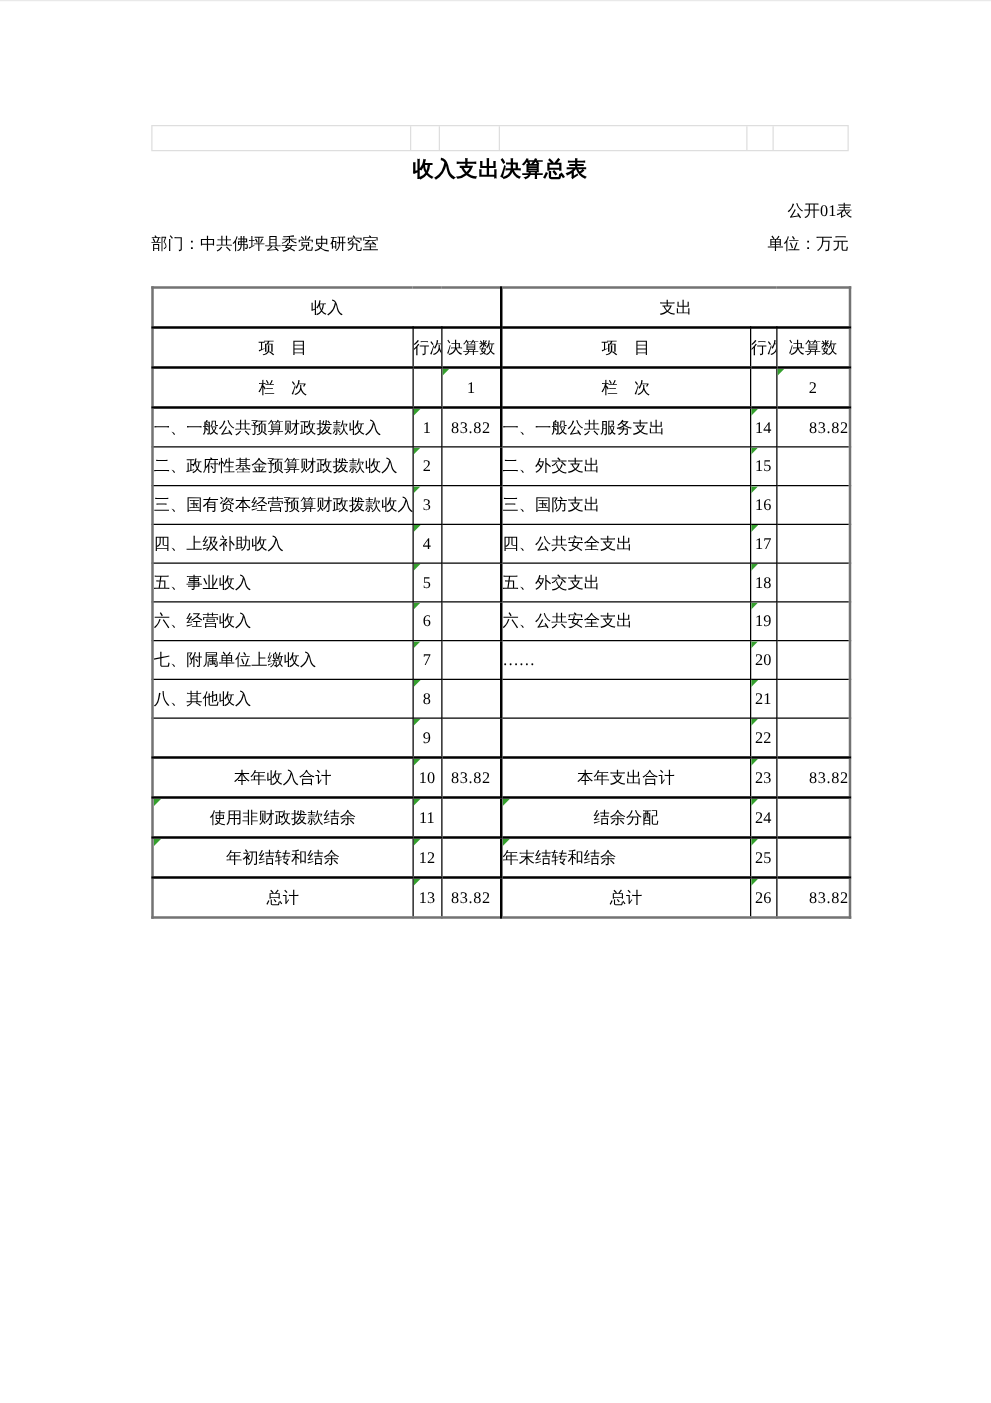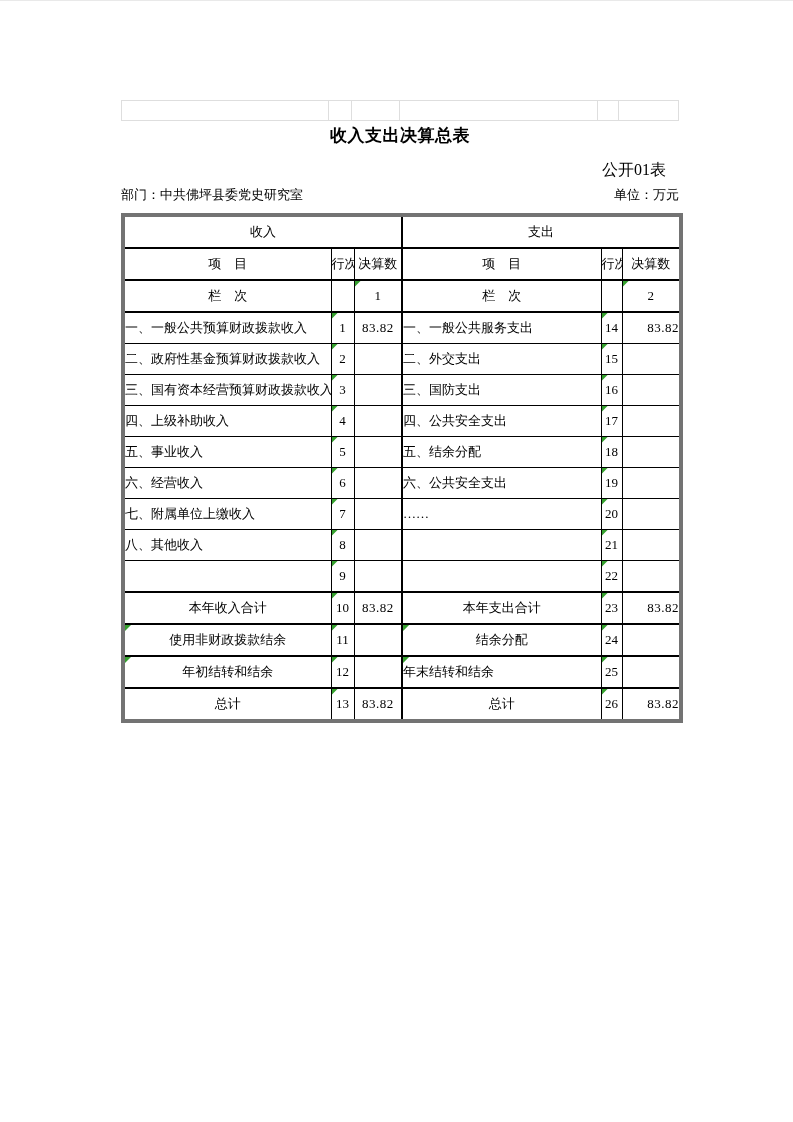--- a/index.html
+++ b/index.html
@@ -14,30 +14,30 @@
     display:flex;box-sizing:border-box;border:1px solid #dedede;
   }
   .ghost-cell{box-sizing:border-box;border-right:1px solid #dedede;height:100%;}
   .ghost-cell:last-child{border-right:none;}
 
   .report-title{
     position:absolute;top:124px;left:121px;width:558px;text-align:center;
     font-size:17px;font-weight:bold;letter-spacing:0.5px;
   }
   .table-code{
-    position:absolute;top:160px;left:108px;width:558px;text-align:right;font-size:16px;
+    position:absolute;top:160px;left:124px;width:558px;text-align:right;font-size:13px;
   }
   .meta-line{
     position:absolute;top:186px;left:121px;width:558px;display:flex;
     justify-content:space-between;font-size:13px;
   }
 
   table.summary-table{
-    position:absolute;top:213px;left:121px;width:558px;
-    border-collapse:collapse;table-layout:fixed;border:4px solid #737373;
+    position:absolute;top:229px;left:121px;width:558px;
+    border-collapse:collapse;table-layout:fixed;border:2px solid #737373;
   }
   .summary-table td,.summary-table th{
     border:1px solid #000;font-size:13px;font-weight:normal;
     padding:0;margin:0;position:relative;overflow:hidden;white-space:nowrap;
     height:30px;vertical-align:middle;
   }
   tr.hdr td, tr.hdr th{border-bottom-width:2px;}
   tr.summary td{border-top-width:2px;}
   td.divider, th.divider{border-right-width:2px;}
   .c{text-align:center;}
@@ -136,21 +136,21 @@
         <td class="lineno"><span class="tri" style="background: rgb(53, 160, 46);"></span>4</td>
         <td class="amt divider"></td>
         <td class="l">四、公共安全支出</td>
         <td class="lineno"><span class="tri" style="background: rgb(53, 160, 46);"></span>17</td>
         <td class="amt-r"></td>
       </tr>
       <tr>
         <td class="l">五、事业收入</td>
         <td class="lineno"><span class="tri" style="background: rgb(53, 160, 46);"></span>5</td>
         <td class="amt divider"></td>
-        <td class="l">五、结余分配</td>
+        <td class="l">五、外交支出</td>
         <td class="lineno"><span class="tri" style="background: rgb(53, 160, 46);"></span>18</td>
         <td class="amt-r"></td>
       </tr>
       <tr>
         <td class="l">六、经营收入</td>
         <td class="lineno"><span class="tri" style="background: rgb(53, 160, 46);"></span>6</td>
         <td class="amt divider"></td>
         <td class="l">六、公共安全支出</td>
         <td class="lineno"><span class="tri" style="background: rgb(53, 160, 46);"></span>19</td>
         <td class="amt-r"></td>

